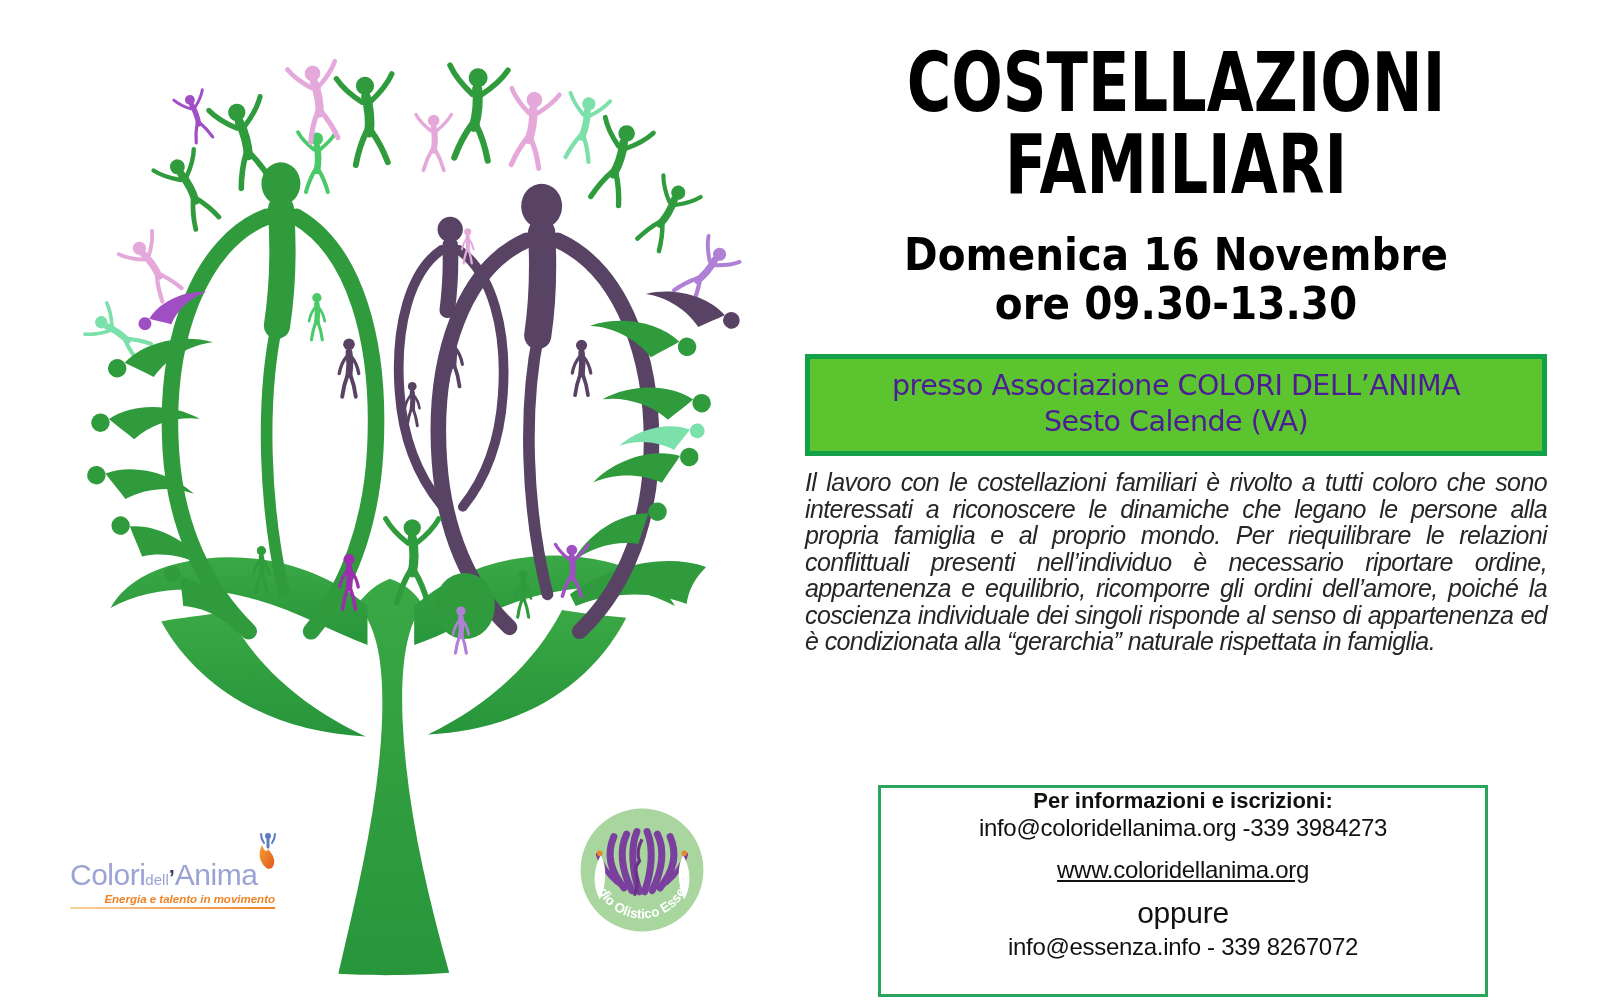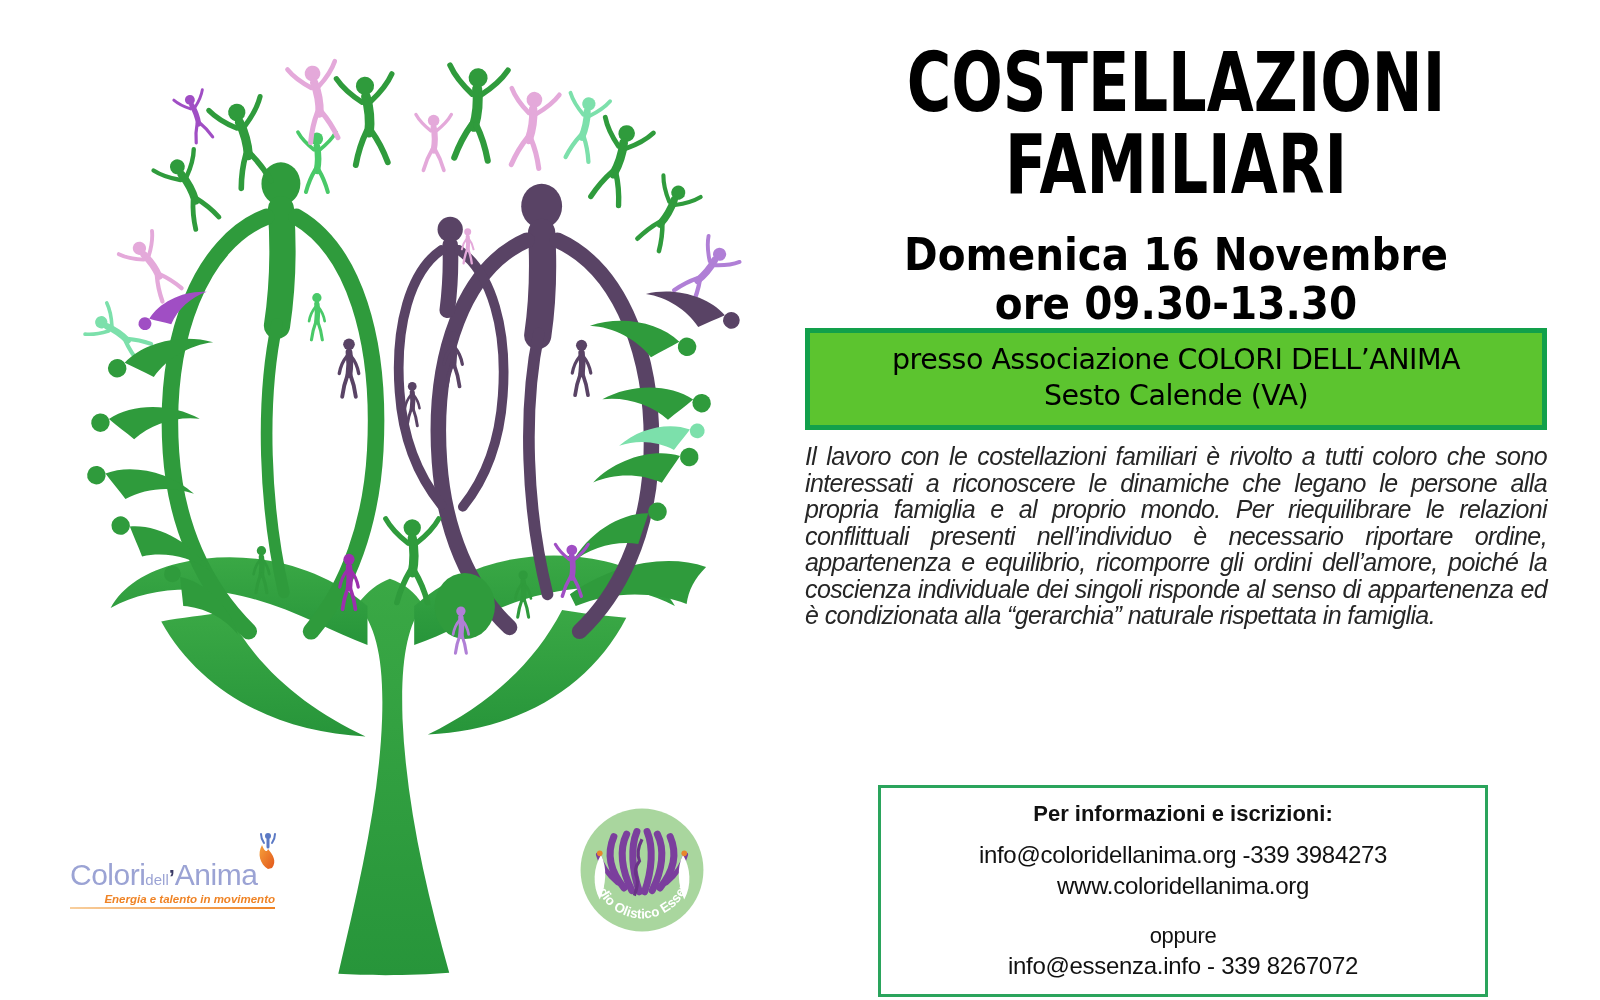--- a/index.html
+++ b/index.html
@@ -24,36 +24,36 @@
   .logo-essenza{position:absolute;left:578px;top:806px;width:128px;height:128px;}
 
   
   .right{position:absolute;left:805px;top:42px;width:742px;text-align:center;}
   .title{font-family:"DejaVu Sans",sans-serif;font-weight:bold;font-size:82px;
          line-height:1.0;color:#000;transform:scaleX(0.74);transform-origin:50% 0;}
   .dateline{font-family:"DejaVu Sans",sans-serif;font-weight:bold;font-size:45px;
             line-height:1.08;color:#000;transform:scaleX(0.9);transform-origin:50% 0;}
   .dates{margin-top:25px;}
 
-  .venue{background:#5cc42f;border:5px solid #12a04b;
+  .venue{margin-top:26px;background:#5cc42f;border:5px solid #12a04b;
          padding:9px 6px 11px 6px;font-family:"DejaVu Sans",sans-serif;
-         font-size:28.5px;line-height:1.26;color:#000000;letter-spacing:-0.5px;}
+         font-size:28.5px;line-height:1.26;color:#4c1d95;letter-spacing:-0.5px;}
   .venue-l4{font-weight:bold;font-style:italic;}
 
   .desc{margin-top:13px;font-size:25px;line-height:26.5px;text-align:justify;
         text-align-last:left;color:#262626;letter-spacing:-0.6px;font-style:italic;}
 
   .infobox{position:absolute;left:878px;top:785px;width:610px;height:212px;
            box-sizing:border-box;border:3px solid #2aa45c;background:#fff;
-           text-align:center;padding-top:13px;}
+           text-align:center;}
   .ib-h{font-size:22px;font-weight:bold;color:#111;}
   .ib-line{font-size:24px;color:#111;letter-spacing:-0.3px;}
-  .ib-c1{margin-top:14px;}
-  .ib-c2{margin-top:3px;}
-  .ib-opp{margin-top:23px;font-size:22px;}
+  .ib-c1{}
+  .ib-c2{margin-top:14px;text-decoration:underline;}
+  .ib-opp{margin-top:12px;font-size:30px;}
   .ib-c3{margin-top:3px;}
 </style>
 </head>
 <body>
 
 <div class="page">
 
   <svg class="tree" viewBox="0 0 740 980">
     <defs>
       <linearGradient id="tg" x1="0" y1="0" x2="0" y2="1">

